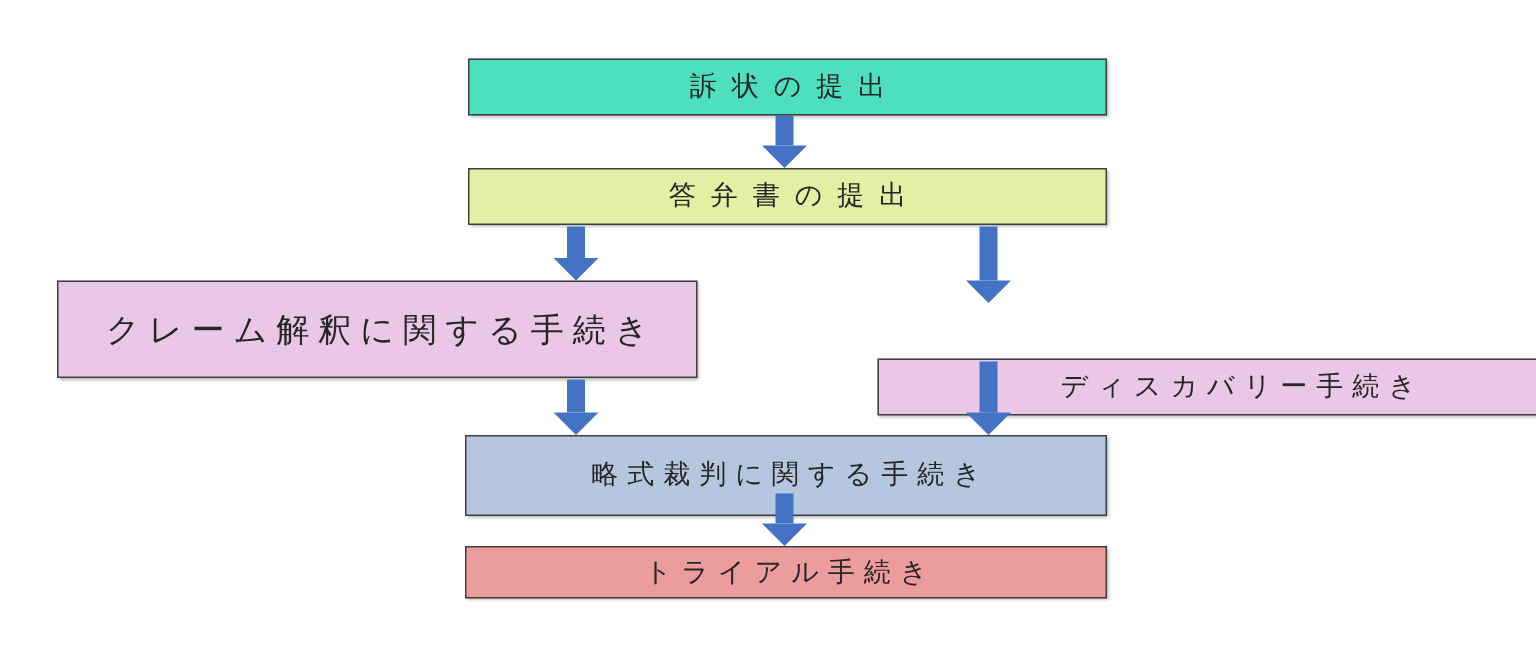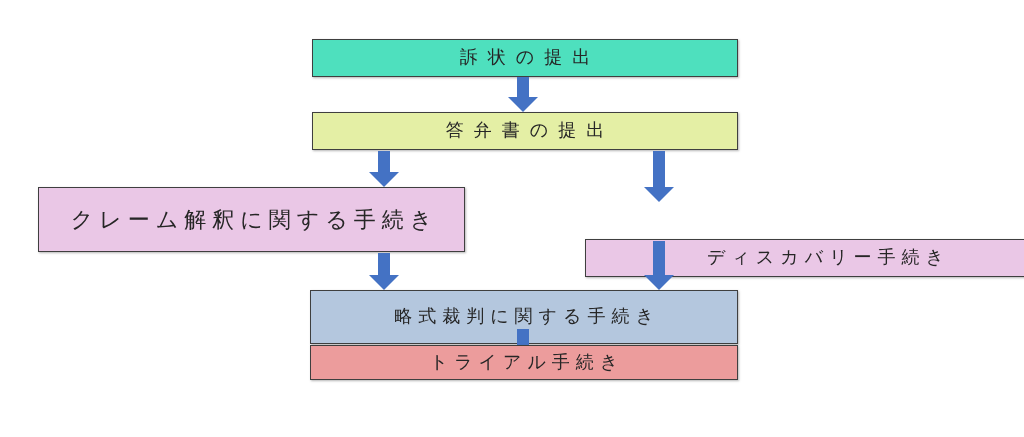--- a/index.html
+++ b/index.html
@@ -30,21 +30,21 @@
     text-indent: 6px;
     line-height: 1.3;
     white-space: nowrap;
     text-align: center;
   }
   .node-complaint  { left: 312px; top: 39px;  width: 426px; height: 38px; letter-spacing: 10px; text-indent: 10px; }
   .node-answer     { left: 312px; top: 112px; width: 426px; height: 38px; letter-spacing: 10px; text-indent: 10px; }
   .node-claim      { left: 38px;  top: 187px; width: 427px; height: 65px; font-size: 22px; line-height: 27px; }
   .node-discovery  { left: 585px; top: 202px; width: 481px; height: 38px; margin-top: 37px; }
   .node-summary    { left: 310px; top: 290px; width: 428px; height: 54px; }
-  .node-trial      { left: 310px; top: 345px; width: 428px; height: 35px; }
+  .node-trial      { left: 310px; top: 364px; width: 428px; height: 35px; }
 
   .arrow {
     position: absolute;
     width: 30px;
     display: flex;
     flex-direction: column;
     align-items: center;
   }
   .arrow-stem {
     width: 12px;

